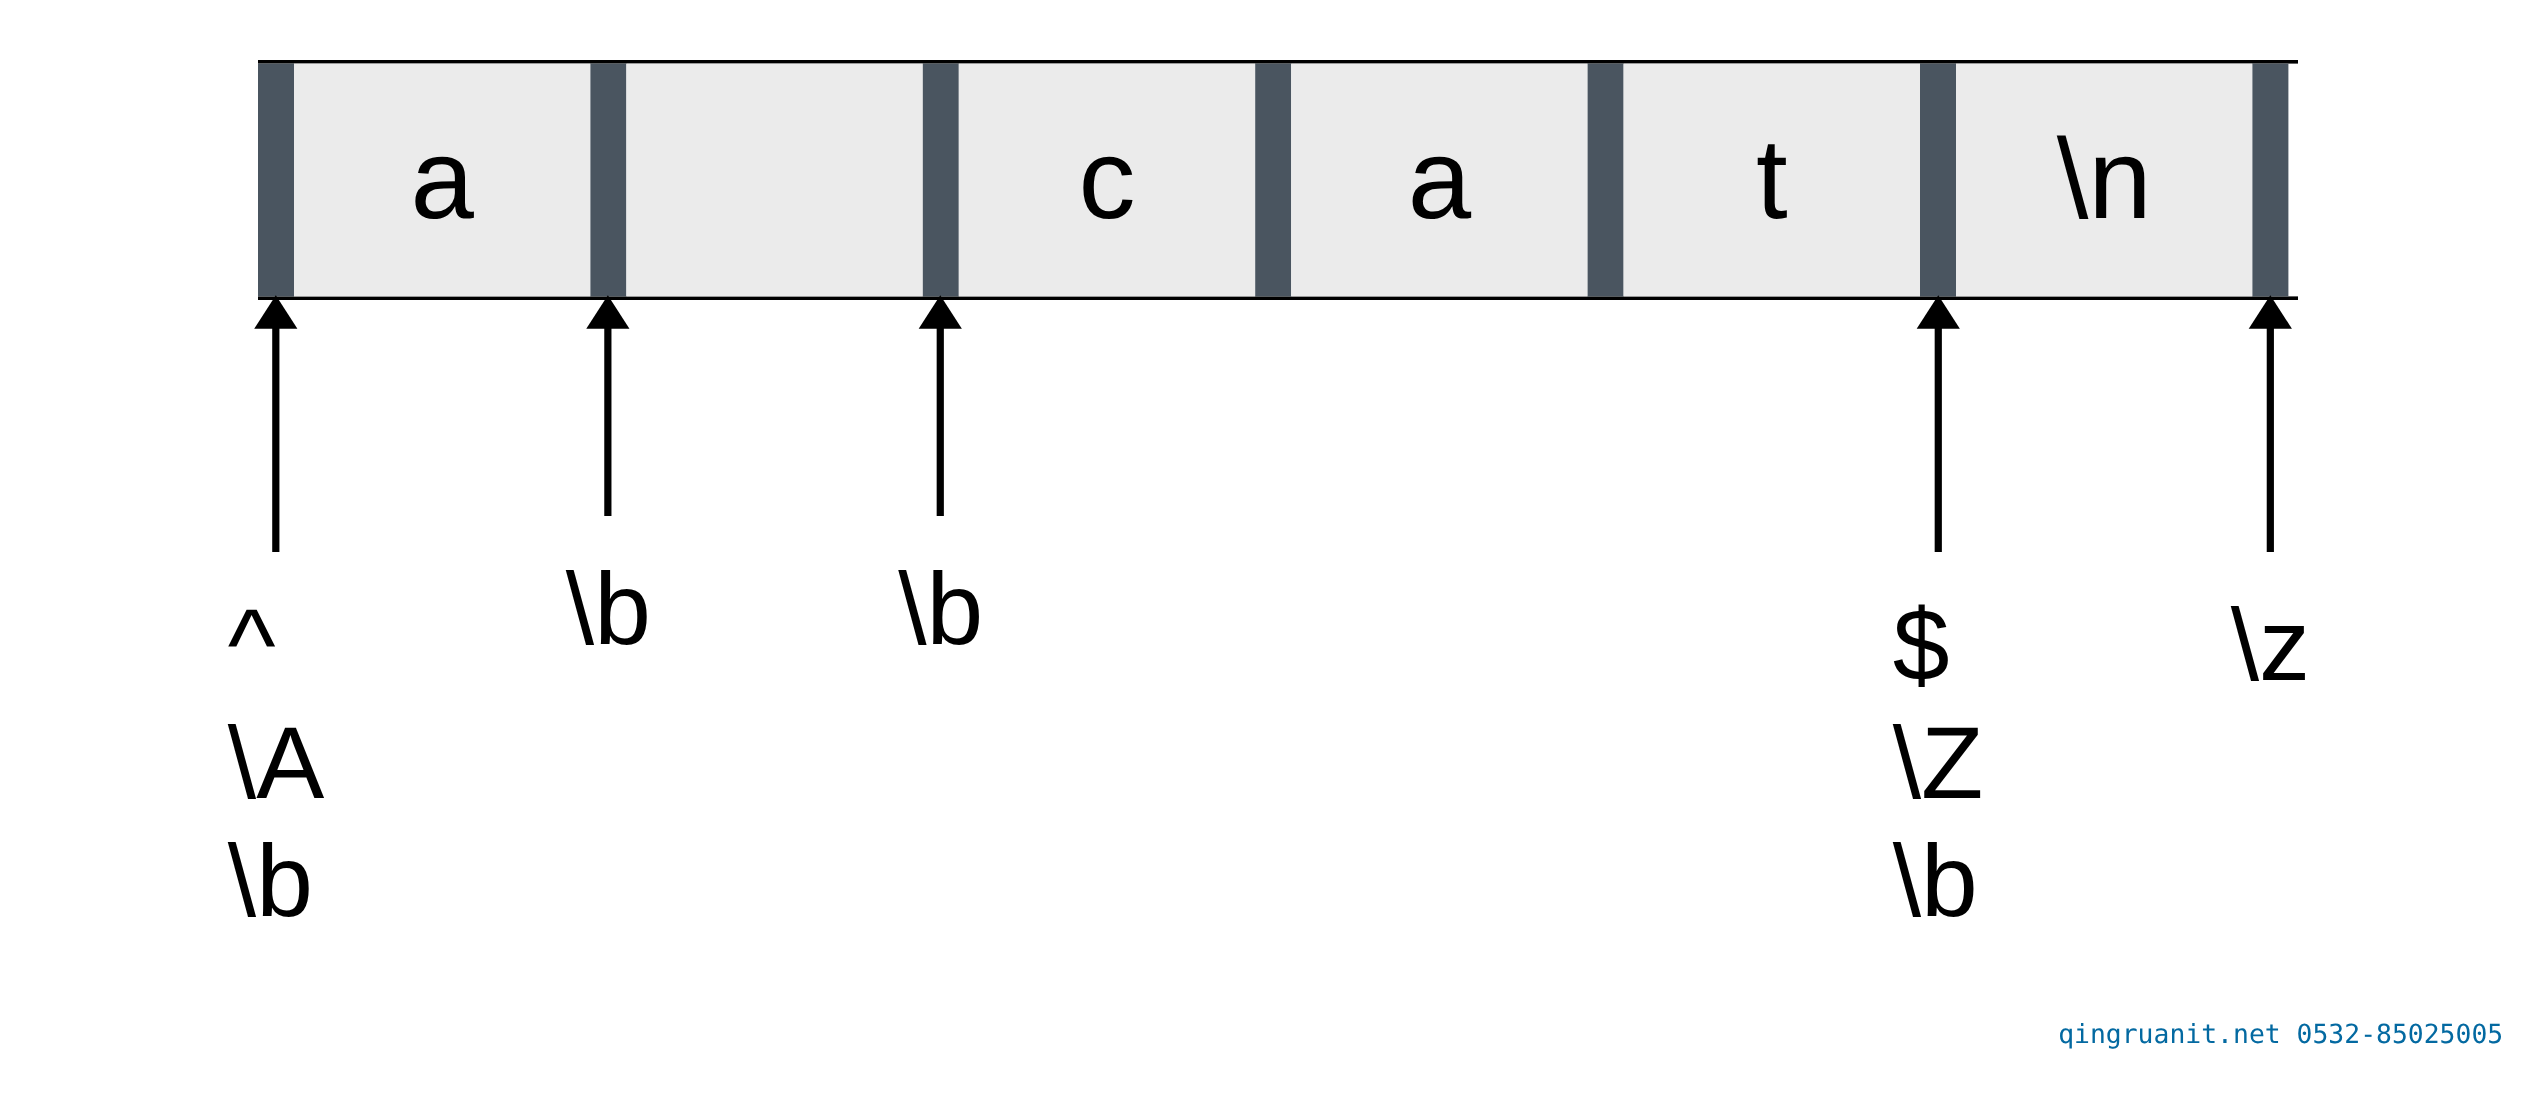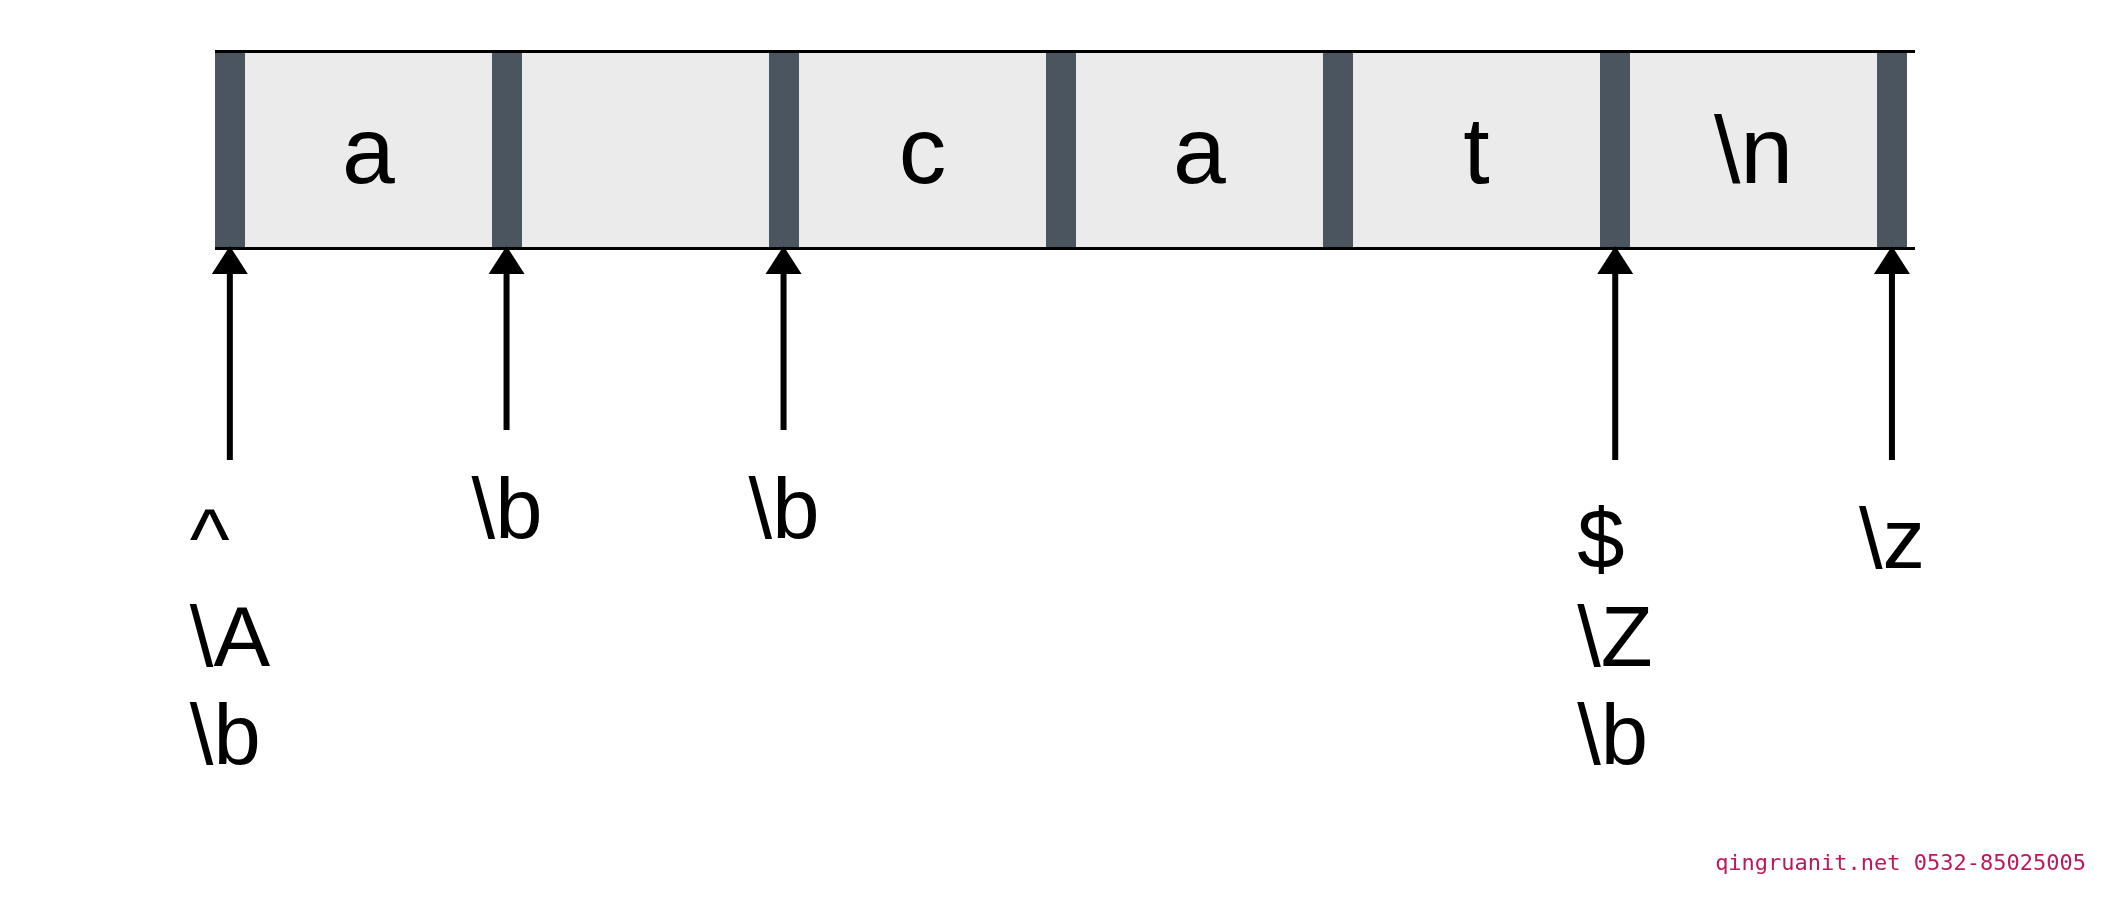--- a/index.html
+++ b/index.html
@@ -79,21 +79,21 @@
       line-height: 1.15;
       font-weight: 400;
     }
     .labels span { white-space: nowrap; }
     .watermark {
       position: absolute;
       right: 30px;
       bottom: 40px;
       text-align: right;
       font-size: 22px;
-      color: #be185d;
+      color: #0369a1;
       font-family: monospace;
       line-height: 1.6;
     }
   </style>
 </head>
 <body>
 
 <div class="diagram">
   <div class="cells-row">
     <div class="divider"></div>

